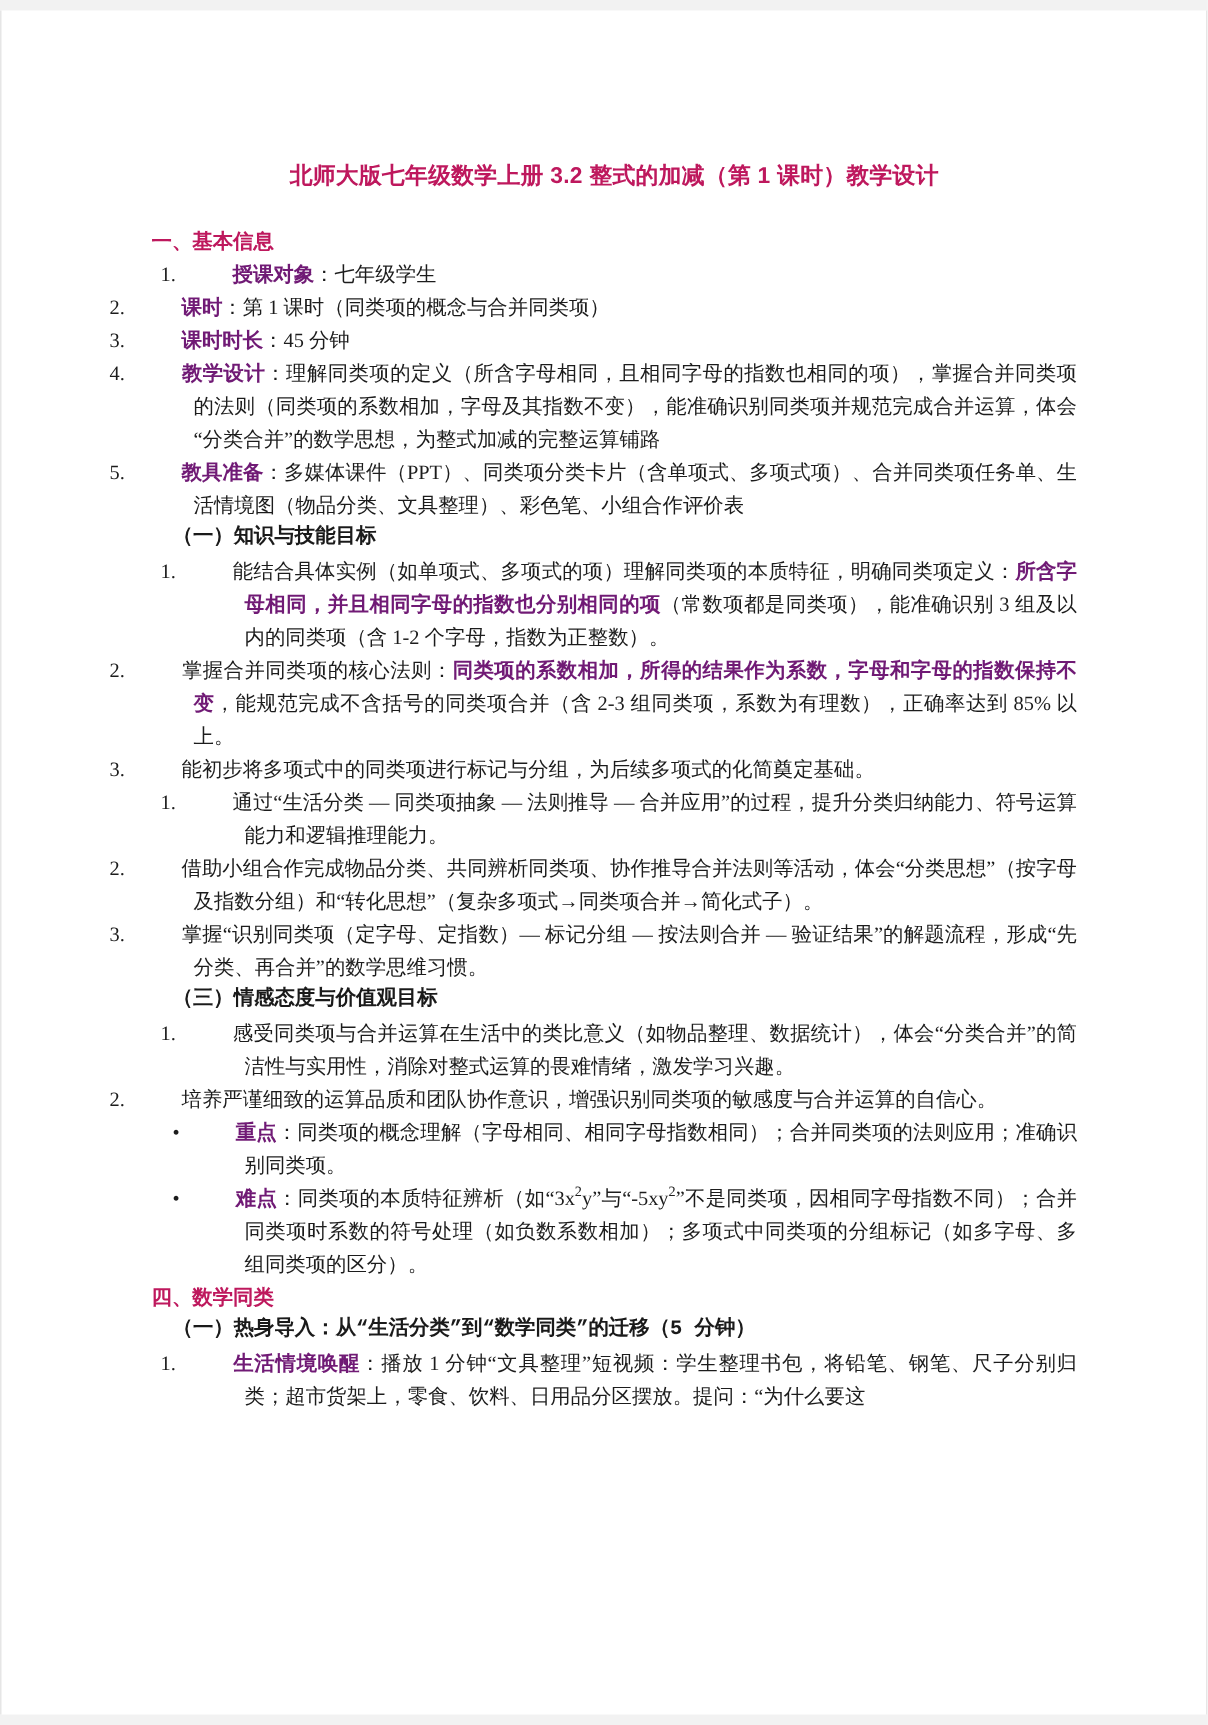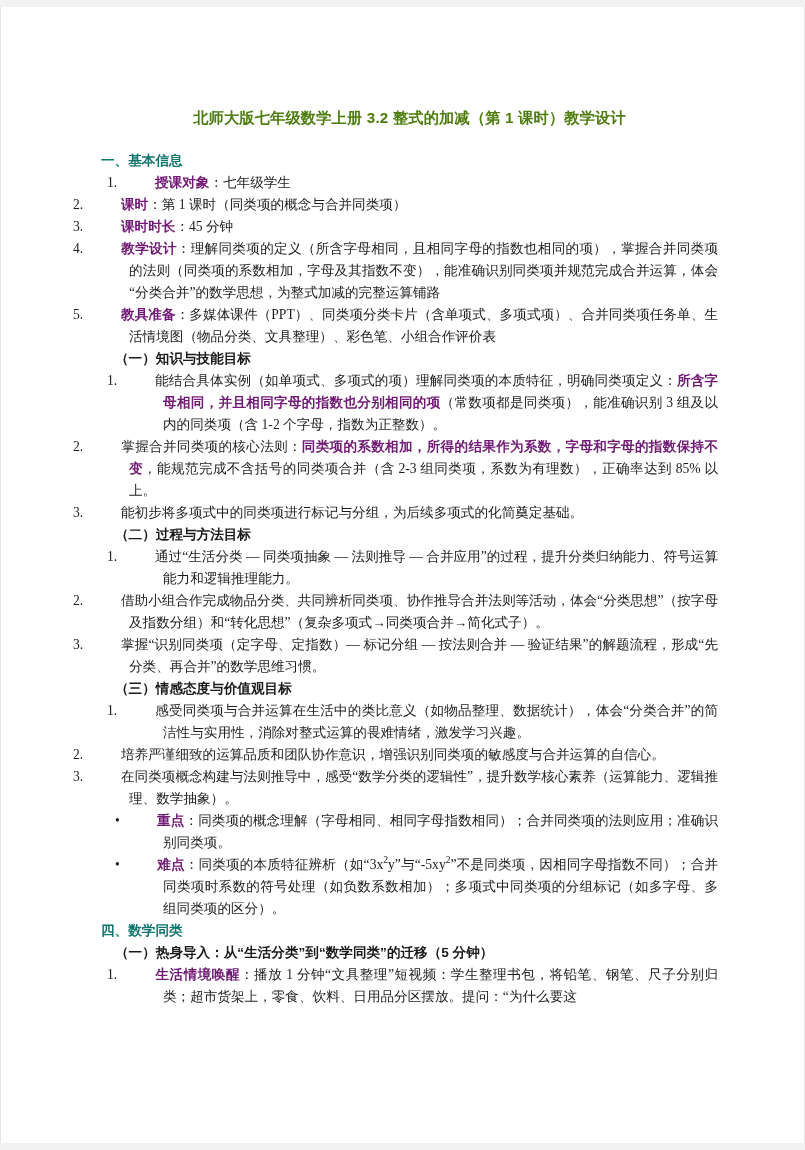--- a/index.html
+++ b/index.html
@@ -34,39 +34,39 @@
   .page-body {
     padding: 100px 86px 0 100px;
     box-sizing: border-box;
   }
 
   .doc-title {
     font-family: "Liberation Sans", "DejaVu Sans", sans-serif;
     font-weight: bold;
     font-size: 15.2px;
     text-align: center;
-    color: #4d7c0f;
+    color: #be185d;
     line-height: 1.5;
     margin: 0 0 20px 0;
     letter-spacing: 0.2px;
   }
 
   
   .sec-h {
     font-family: "Liberation Sans", "DejaVu Sans", sans-serif;
     font-weight: bold;
     font-size: 13.6px;
-    color: #0f766e;
+    color: #be185d;
     line-height: 1.62;
     margin: 0;
     padding-left: 0;
   }
   
   .sub-h {
-    font-family: Liberation Sans, sans-serif;
+    font-family: Liberation Mono, monospace;
     font-weight: bold;
     font-size: 13.6px;
     color: #1a1a1a;
     line-height: 1.62;
     margin: 0;
     padding-left: 14px;
   }
 
   
   .p {
@@ -152,21 +152,20 @@
       </p>
 
       <p class="p lvl-flat">
         <span class="num">2.</span><span>掌握合并同类项的核心法则：</span><span class="b">同类项的系数相加，所得的结果作为系数，字母和字母的指数保持不变</span><span>，能规范完成不含括号的同类项合并（含 2-3 组同类项，系数为有理数），正确率达到 85% 以上。</span>
       </p>
 
       <p class="p lvl-flat">
         <span class="num">3.</span><span>能初步将多项式中的同类项进行标记与分组，为后续多项式的化简奠定基础。</span>
       </p>
 
-      <div class="sub-h">（二）过程与方法目标</div>
 
       <p class="p lvl-deep">
         <span class="num">1.</span><span>通过“生活分类 — 同类项抽象 — 法则推导 — 合并应用”的过程，提升分类归纳能力、符号运算能力和逻辑推理能力。</span>
       </p>
 
       <p class="p lvl-flat">
         <span class="num">2.</span><span>借助小组合作完成物品分类、共同辨析同类项、协作推导合并法则等活动，体会“分类思想”（按字母及指数分组）和“转化思想”（复杂多项式→同类项合并→简化式子）。</span>
       </p>
 
       <p class="p lvl-flat">
@@ -176,23 +175,20 @@
       <div class="sub-h">（三）情感态度与价值观目标</div>
 
       <p class="p lvl-deep">
         <span class="num">1.</span><span>感受同类项与合并运算在生活中的类比意义（如物品整理、数据统计），体会“分类合并”的简洁性与实用性，消除对整式运算的畏难情绪，激发学习兴趣。</span>
       </p>
 
       <p class="p lvl-flat">
         <span class="num">2.</span><span>培养严谨细致的运算品质和团队协作意识，增强识别同类项的敏感度与合并运算的自信心。</span>
       </p>
 
-      <p class="p lvl-flat">
-        <span class="num">3.</span><span>在同类项概念构建与法则推导中，感受“数学分类的逻辑性”，提升数学核心素养（运算能力、逻辑推理、数学抽象）。</span>
-      </p>
 
 
       <p class="p lvl-bullet">
         <span class="bullet">•</span><span class="b">重点</span><span>：同类项的概念理解（字母相同、相同字母指数相同）；合并同类项的法则应用；准确识别同类项。</span>
       </p>
 
       <p class="p lvl-bullet">
         <span class="bullet">•</span><span class="b">难点</span><span>：同类项的本质特征辨析（如“3x</span><sup>2</sup><span>y”与“-5xy</span><sup>2</sup><span>”不是同类项，因相同字母指数不同）；合并同类项时系数的符号处理（如负数系数相加）；多项式中同类项的分组标记（如多字母、多组同类项的区分）。</span>
       </p>
 

